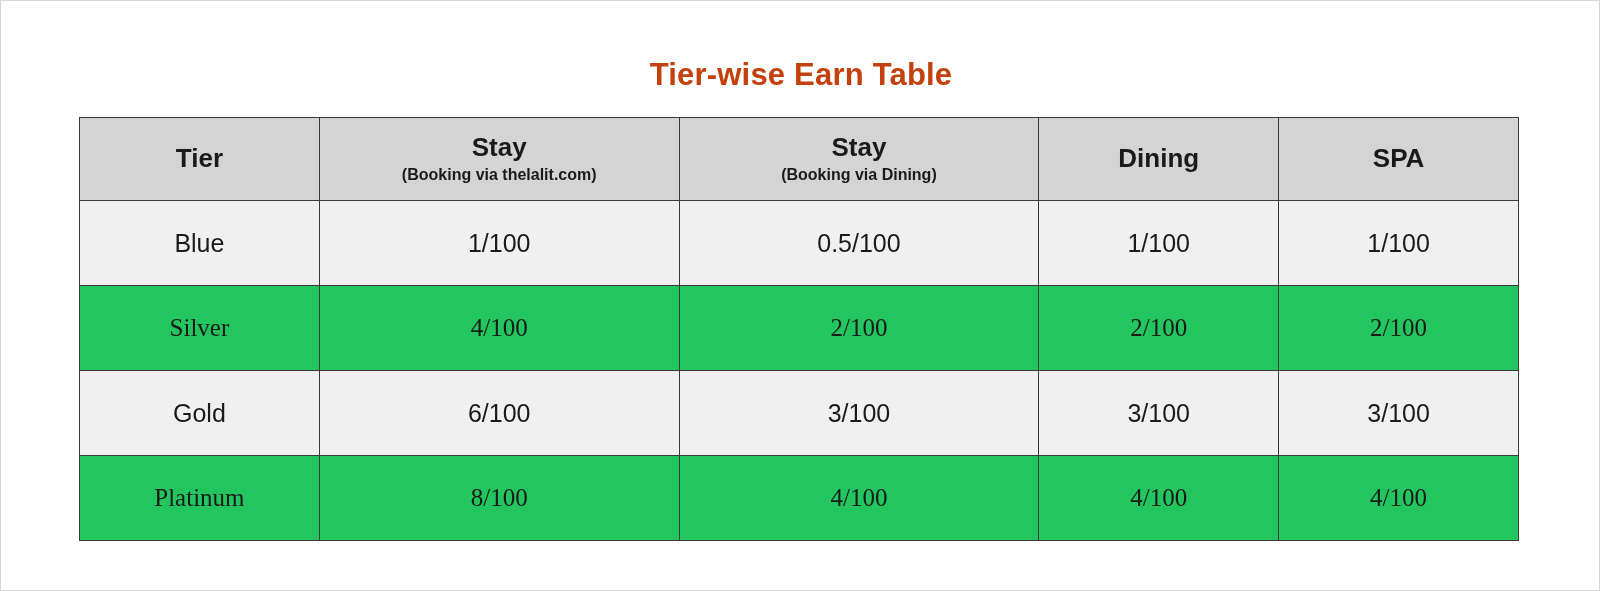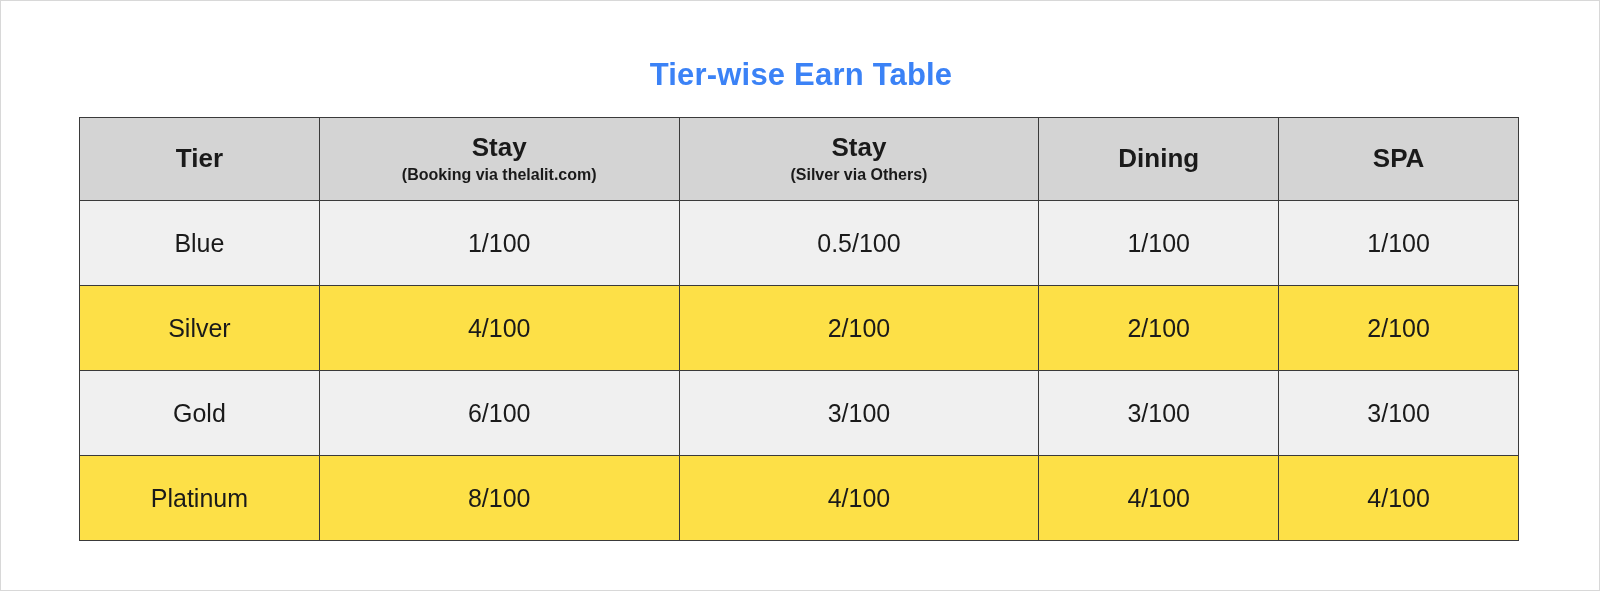--- a/index.html
+++ b/index.html
@@ -22,21 +22,21 @@
     border: 1px solid #d8d8d8;
   }
   .title {
     position: absolute;
     top: 56px;
     left: 0;
     width: 1600px;
     text-align: center;
     font-size: 31px;
     font-weight: bold;
-    color: #3b82f6;
+    color: #c2410c;
     letter-spacing: 0.2px;
   }
   .table-wrap {
     position: absolute;
     top: 116px;
     left: 78px;
     width: 1440px;
   }
   table.earn-table {
     border-collapse: collapse;
@@ -68,21 +68,21 @@
     line-height: 1.3;
     margin-top: 2px;
   }
   table.earn-table tbody td {
     height: 78px;
     font-size: 25px;
     font-weight: normal;
     padding: 3px 6px;
   }
   tbody tr.odd td { background: #f0f0f0; }
-  tbody tr.even td { background: #fde047; }
+  tbody tr.even td { background: #22c55e; font-family: Liberation Serif, serif; }
 
   col.c-tier   { width: 236px; }
   col.c-stay1  { width: 354px; }
   col.c-stay2  { width: 354px; }
   col.c-dining { width: 236px; }
   col.c-spa    { width: 236px; }
 </style>
 </head>
 <body>
 
@@ -103,21 +103,21 @@
         <tr>
           <th>
             <span class="th-main">Tier</span>
           </th>
           <th>
             <span class="th-main">Stay</span>
             <span class="th-sub">(Booking via thelalit.com)</span>
           </th>
           <th>
             <span class="th-main">Stay</span>
-            <span class="th-sub">(Silver via Others)</span>
+            <span class="th-sub">(Booking via Dining)</span>
           </th>
           <th>
             <span class="th-main">Dining</span>
           </th>
           <th>
             <span class="th-main">SPA</span>
           </th>
         </tr>
       </thead>
       <tbody>

